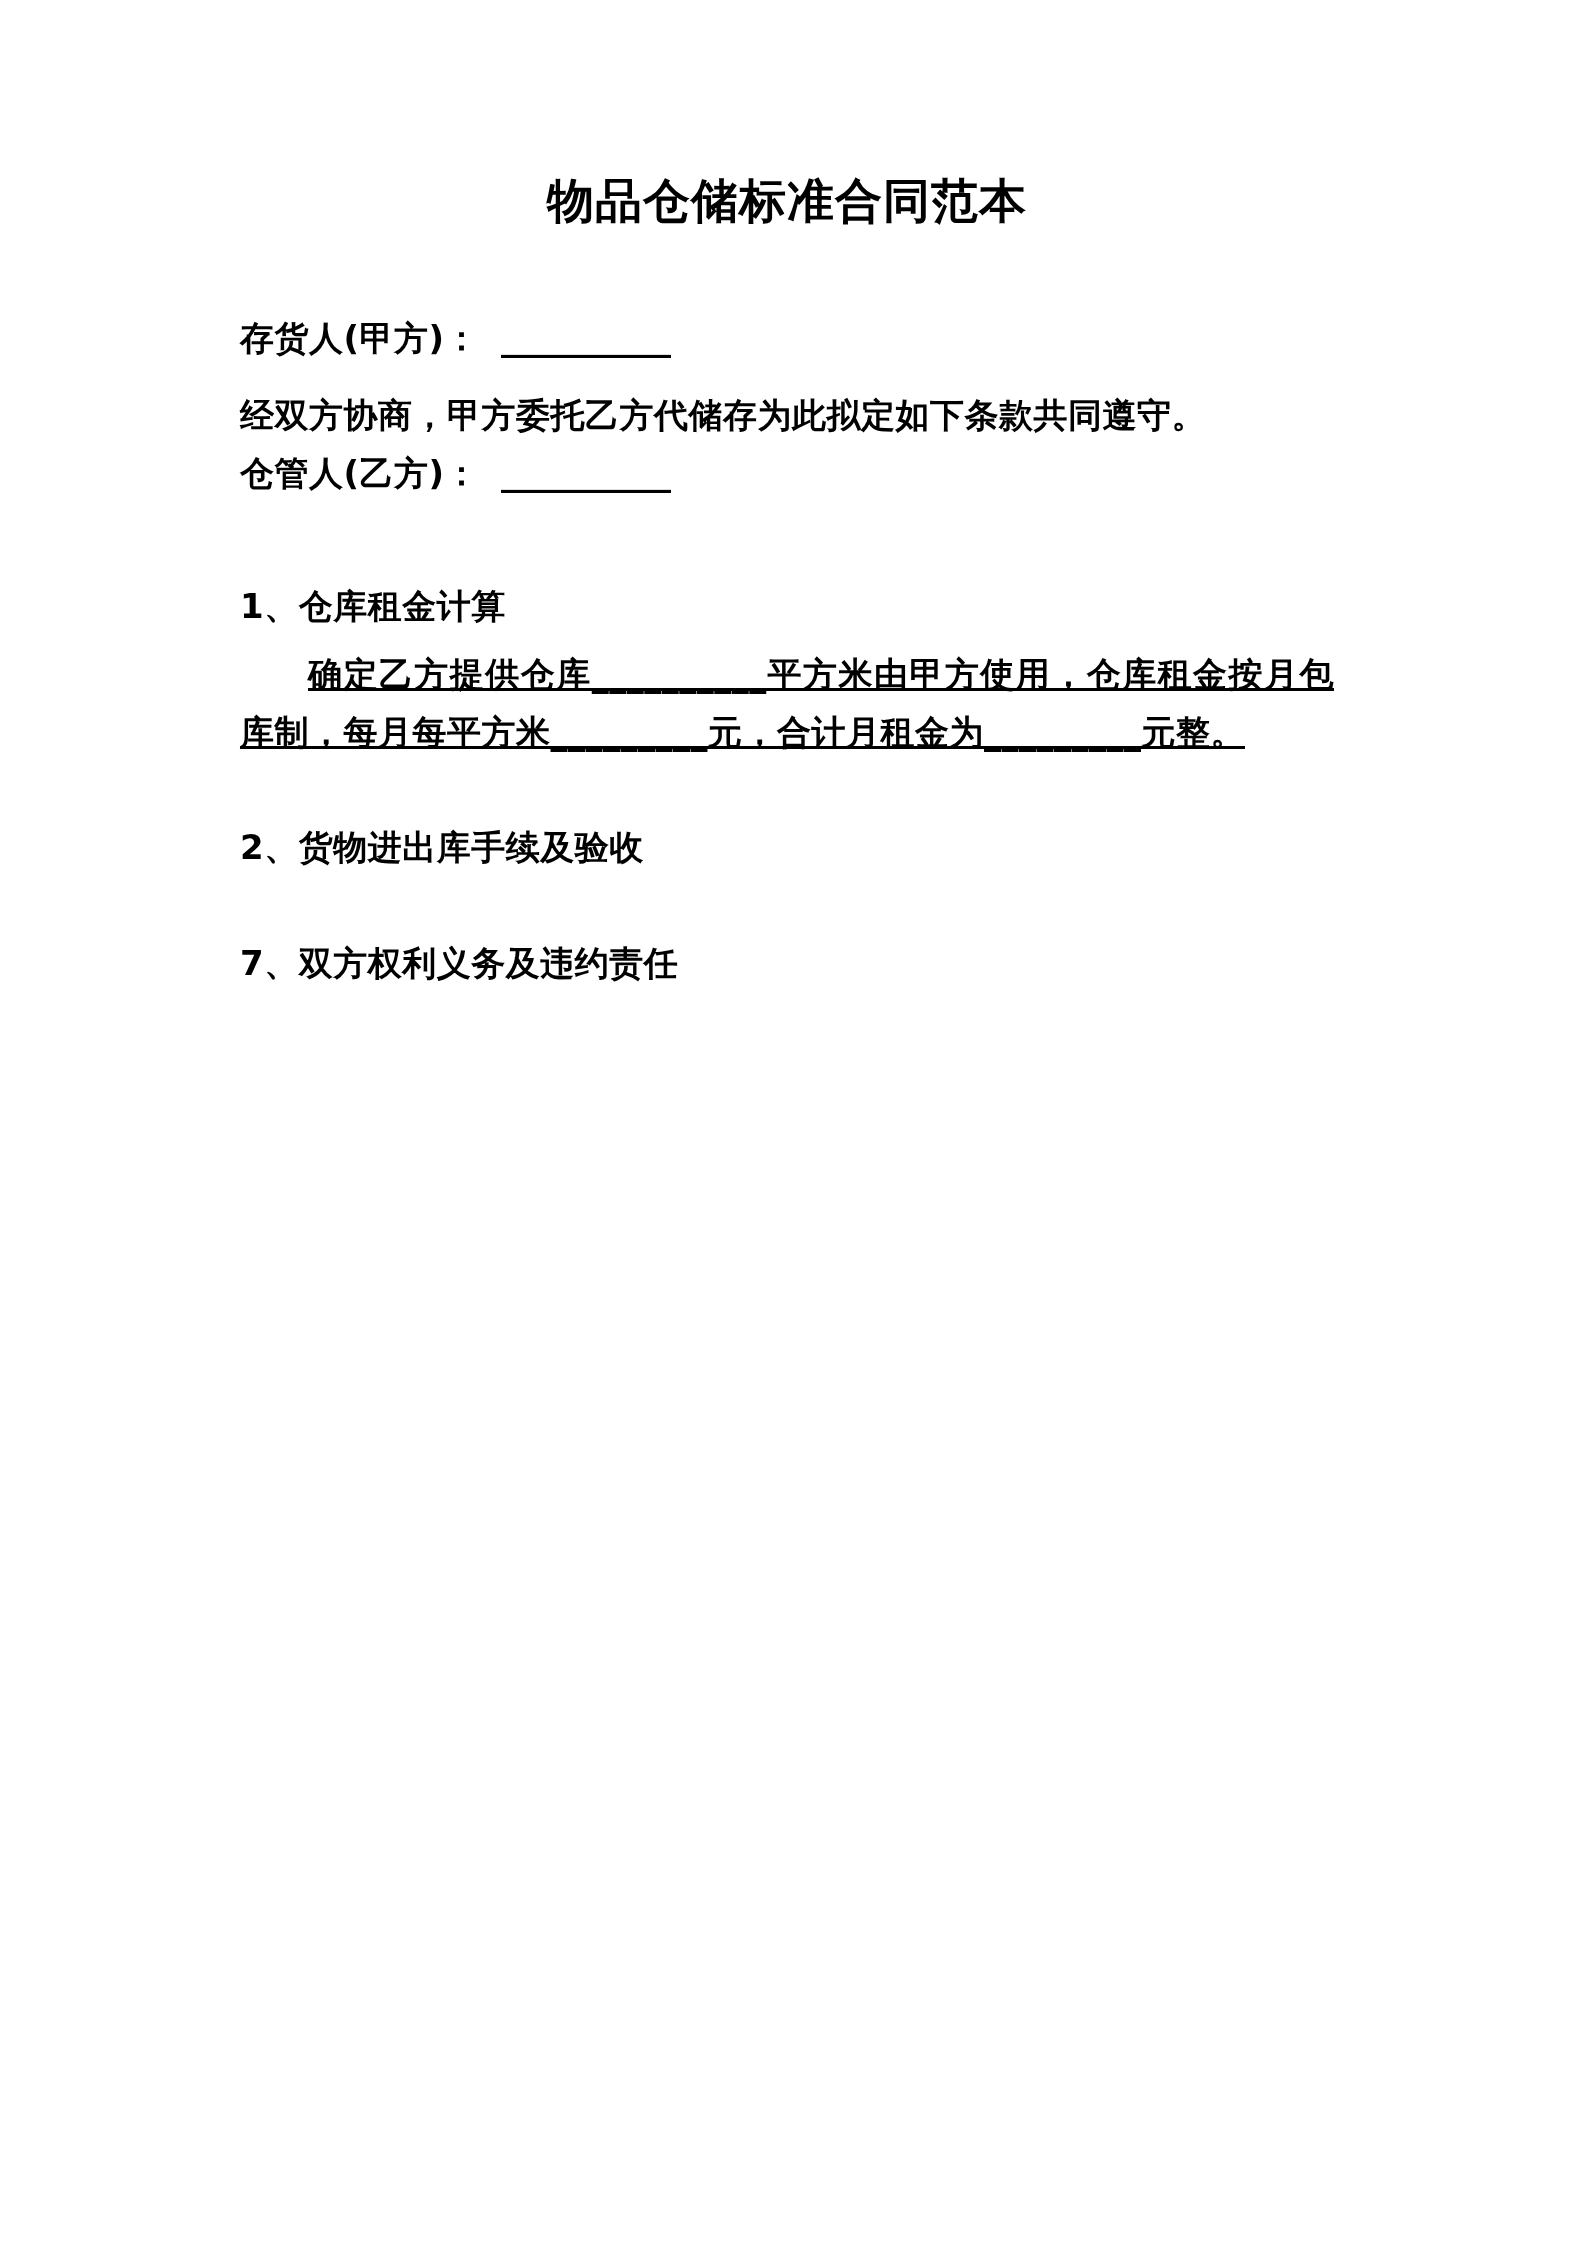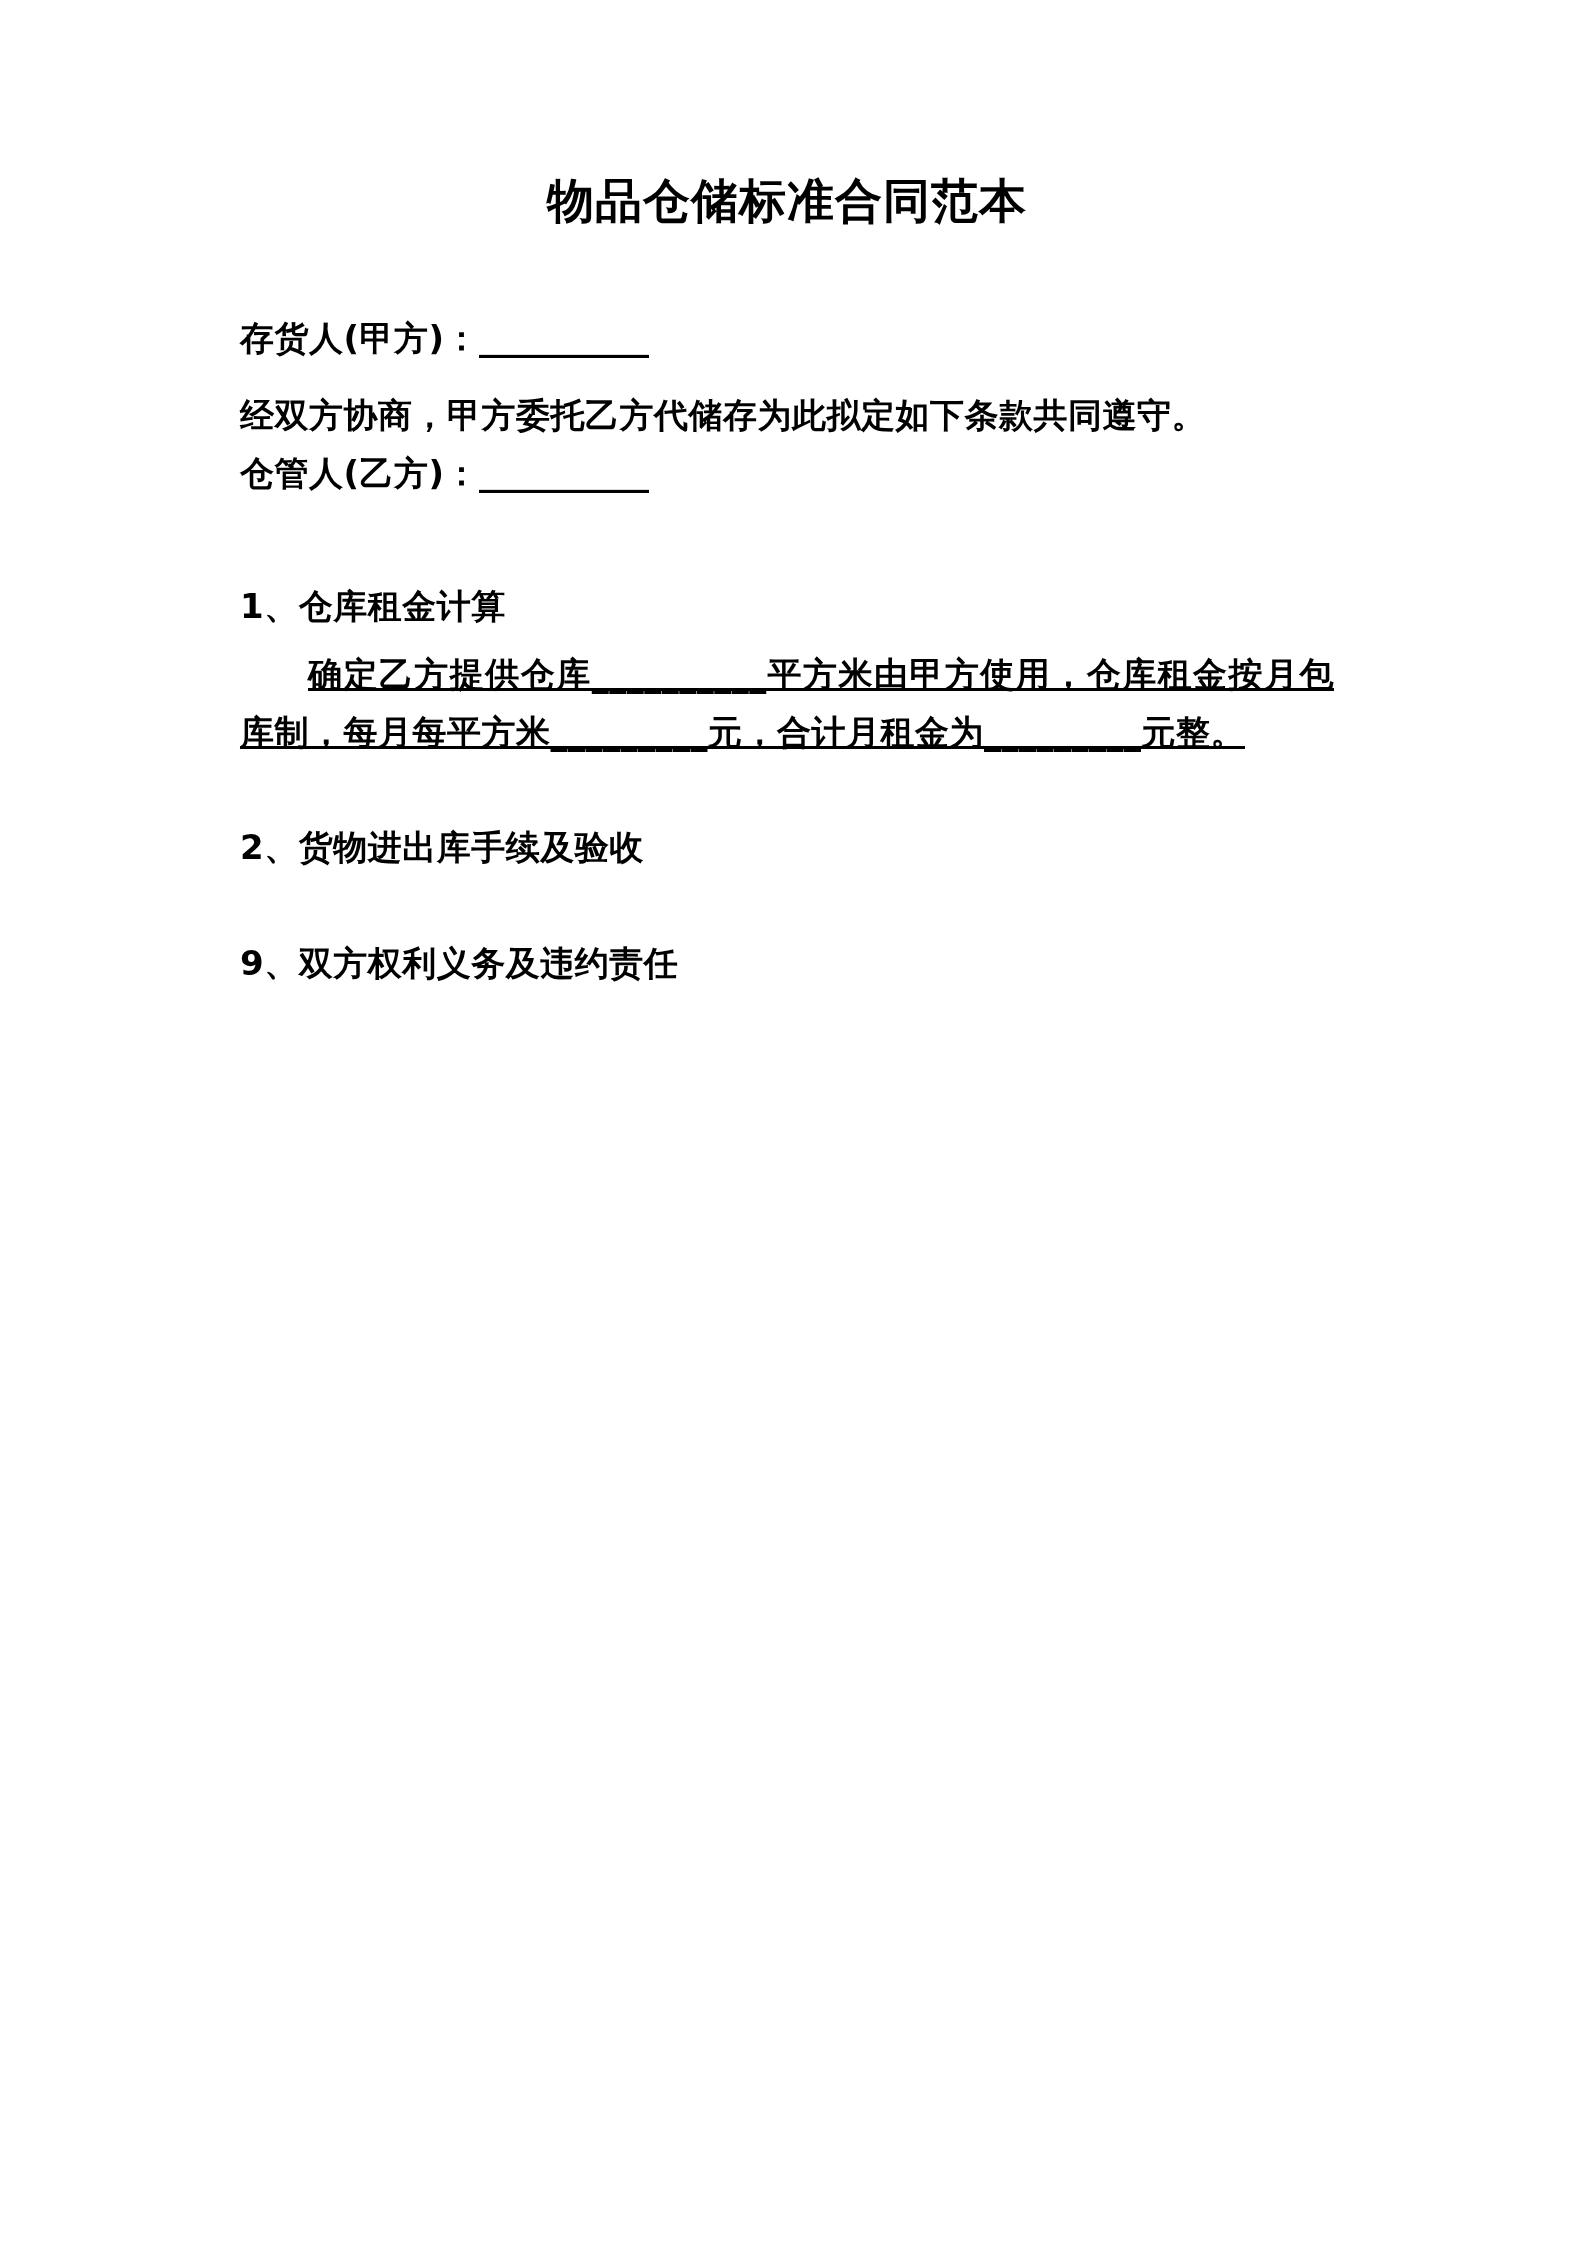--- a/index.html
+++ b/index.html
@@ -48,20 +48,21 @@
   }
   .spacer-md {
     height: 48px;
   }
   .indent {
     text-indent: 68px;
     text-decoration: underline;
   }
   .blank {
     letter-spacing: 0;
+    margin-left: 22px;
   }
 </style>
 </head>
 <body>
 
 <div class="page">
 
   <h1 class="doc-title">物品仓储标准合同范本</h1>
 
   <p class="para field-line">
@@ -78,18 +79,18 @@
 
   <p class="para">1、仓库租金计算</p>
   <p class="para indent block">确定乙方提供仓库__________平方米由甲方使用，仓库租金按月包库制，每月每平方米_________元，合计月租金为_________元整。</p>
 
   <div class="spacer-lg"></div>
 
   <p class="para">2、货物进出库手续及验收</p>
 
   <div class="spacer-md"></div>
 
-  <p class="para">9、双方权利义务及违约责任</p>
+  <p class="para">7、双方权利义务及违约责任</p>
 
   <div class="spacer-md"></div>
 
 
 </div>
 
 </body></html>

